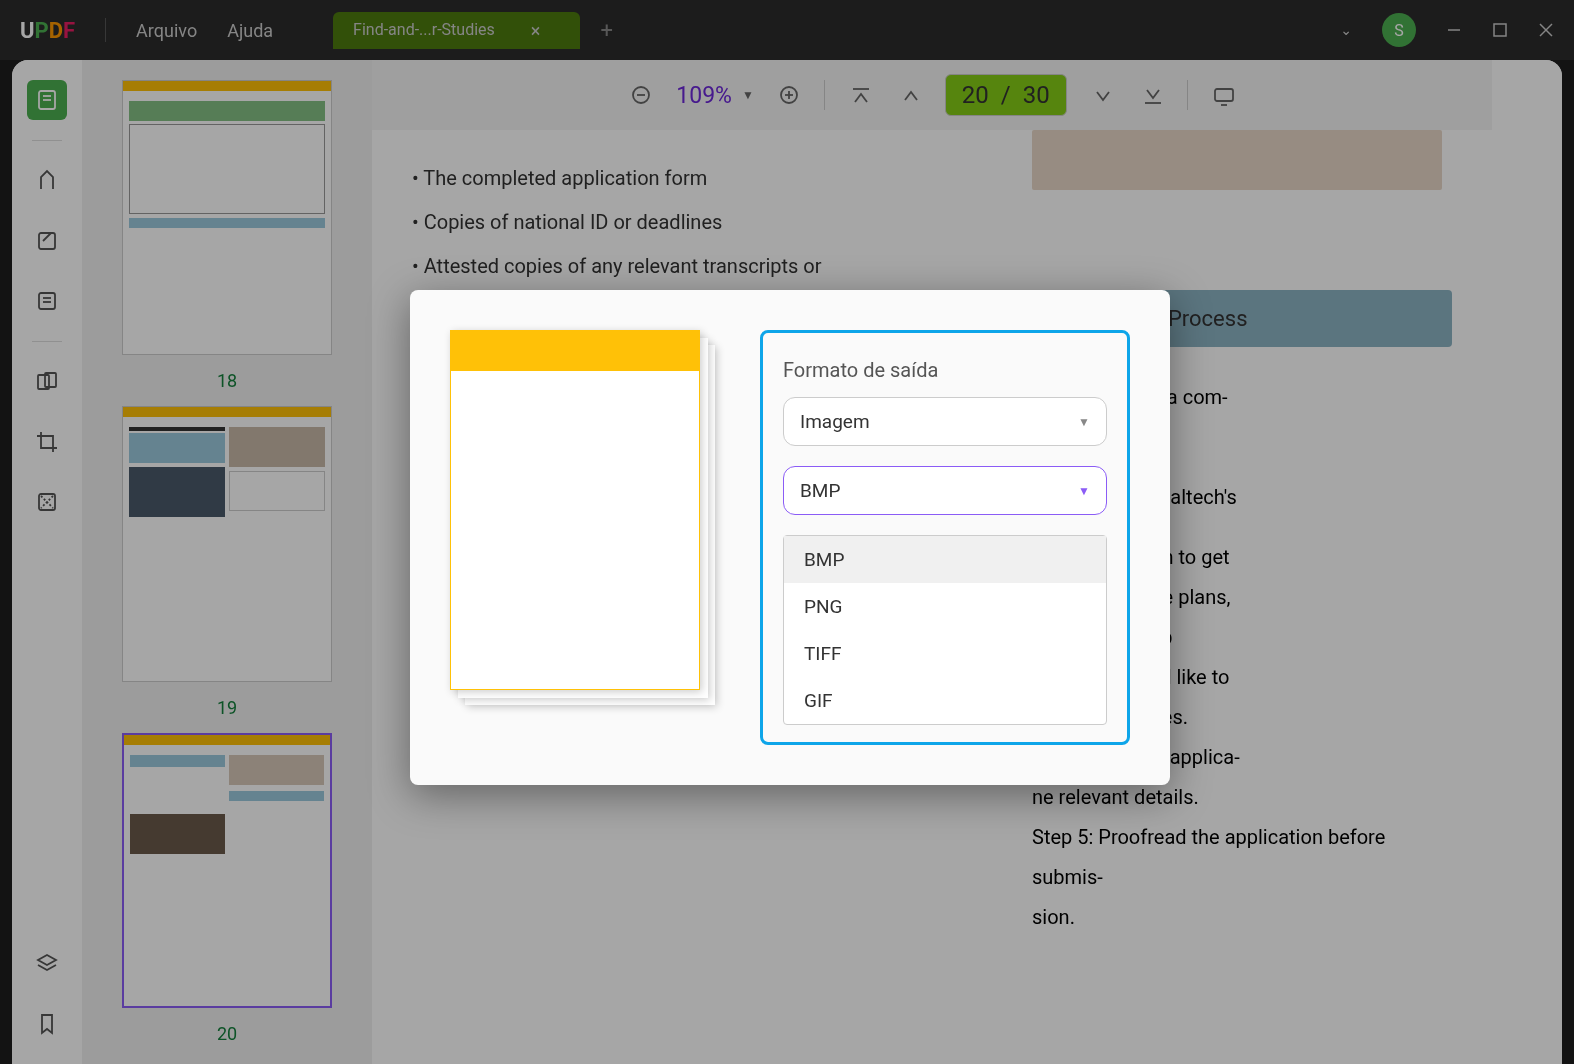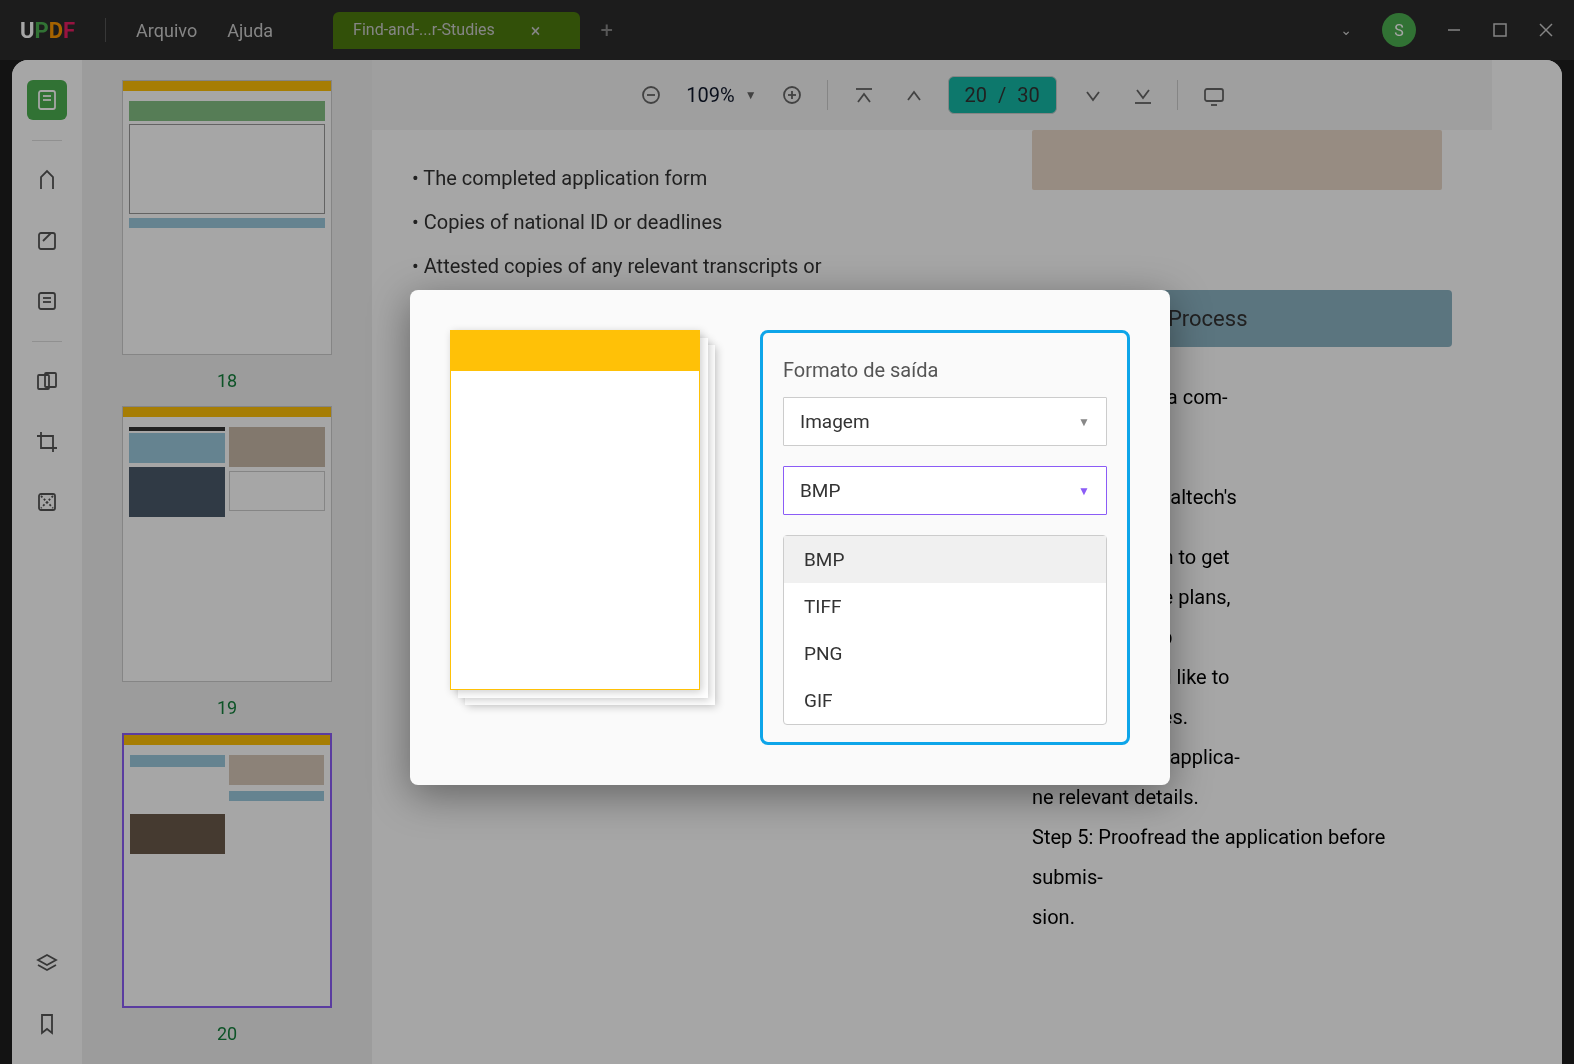--- a/index.html
+++ b/index.html
@@ -26,23 +26,23 @@
 .lefttools .bottom{margin-top:auto;margin-bottom:20px;display:flex;flex-direction:column;gap:20px;align-items:center}
 .thumbnails{width:290px;background:#f0f0f0;overflow-y:auto;padding:20px;display:flex;flex-direction:column;align-items:center;gap:15px}
 .thumb{width:210px;height:280px;background:#fff;border:1px solid #ccc;position:relative;overflow:hidden}
 .thumb.selected{border:2px solid #8B5CF6}
 .thumb-label{font-size:18px;color:#15803d}
 .thumb-content{padding:6px;font-size:5px;color:#333}
 .thumb-header{height:10px;background:#FFC107;margin-bottom:4px}
 .toolbar{position:absolute;top:0;left:360px;right:70px;height:70px;display:flex;align-items:center;justify-content:center;gap:20px;z-index:5}
 .toolbar .ico{width:30px;height:30px;display:flex;align-items:center;justify-content:center;cursor:pointer}
 .toolbar svg{width:22px;height:22px;stroke:#666;fill:none;stroke-width:1.8}
-.zoom{font-size:20px;color:#0f172a}
+.zoom{font-size:23px;color:#6d28d9}
 .zoom-chev{color:#666;font-size:12px;margin-left:-10px}
-.pageind{border:1px solid #ccc;padding:6px 16px;border-radius:6px;font-size:20px;color:#333;background:#14b8a6}
+.pageind{border:1px solid #ccc;padding:6px 16px;border-radius:6px;font-size:24px;color:#333;background:#84cc16}
 .vsep{width:1px;height:30px;background:#ccc}
 .righttools{width:70px;background:#fff;position:absolute;right:0;top:0;bottom:0;border-radius:0 16px 0 0;display:flex;flex-direction:row;align-items:center;padding-top:20px;gap:25px}
 .righttools svg{width:26px;height:26px;stroke:#666;fill:none;stroke-width:1.8;cursor:pointer}
 .righttools .bottom{margin-top:auto;margin-bottom:20px;display:flex;flex-direction:column;gap:25px;align-items:center}
 .ai-icon{width:32px;height:32px;border-radius:50%;background:conic-gradient(#4CAF50,#FFC107,#E91E63,#2196F3,#4CAF50);cursor:pointer;position:relative}
 .ai-icon::after{content:"";position:absolute;inset:4px;background:#fff;border-radius:50%;}
 .doc-area{position:absolute;left:360px;right:70px;top:70px;bottom:0;background:#fff;padding:30px 40px;overflow:hidden}
 .doc-content{font-size:20px;color:#333;line-height:1.8}
 .doc-content .bullet{margin-bottom:8px}
 .doc-right{position:absolute;right:40px;top:0;width:420px}
@@ -57,21 +57,21 @@
 .dialog-preview .pg1{left:15px;top:15px;width:250px;height:360px}
 .dialog-preview .pg2{left:8px;top:8px;width:250px;height:360px}
 .dialog-preview .pg3{left:0;top:0;width:250px;height:360px;border:1px solid #FFC107;overflow:hidden}
 .dialog-preview .pv-top{height:40px;background:#FFC107}
 .dialog-preview .pv-body{padding:20px;background:linear-gradient(135deg,#FFD54F,#FFA000);height:320px}
 .dialog-preview .pv-title{font-size:16px;font-weight:bold;color:#333;line-height:1.4}
 .dialog-preview .pv-sub{font-size:9px;color:#555;margin-top:10px}
 .dialog-preview .pv-img{height:120px;background:#8a7a6a;margin-top:15px}
 .dialog-form{flex:1;border:3px solid #0ea5e9;border-radius:8px;padding:25px 20px}
 .dialog-form .label{font-size:20px;color:#555;margin-bottom:15px}
-.dialog-form .select{border:1px solid #ccc;border-radius:1px;padding:12px 16px;font-size:19px;color:#333;background:#fff;margin-bottom:20px;display:flex;justify-content:space-between;align-items:center;cursor:pointer}
+.dialog-form .select{border:1px solid #ccc;border-radius:12px;padding:12px 16px;font-size:19px;color:#333;background:#fff;margin-bottom:20px;display:flex;justify-content:space-between;align-items:center;cursor:pointer}
 .dialog-form .select.active{border:1px solid #8B5CF6}
 .dialog-form .select .chev{color:#8B5CF6;font-size:12px}
 .dropdown-list{border:1px solid #ccc;border-radius:4px;background:#fff}
 .dropdown-list .opt{padding:12px 20px;font-size:19px;color:#333;cursor:pointer}
 .dropdown-list .opt.hover{background:#f0f0f0}
 </style>
 </head>
 <body>
 
 <div class="titlebar">
@@ -347,18 +347,18 @@
     <div class="select">
       <span>Imagem</span>
       <span class="chev" style="color:#888">▼</span>
     </div>
     <div class="select active">
       <span>BMP</span>
       <span class="chev">▼</span>
     </div>
     <div class="dropdown-list">
       <div class="opt hover">BMP</div>
+      <div class="opt">PNG</div>
       <div class="opt">TIFF</div>
-      <div class="opt">PNG</div>
       <div class="opt">GIF</div>
     </div>
   </div>
 </div>
 
 </body></html>

